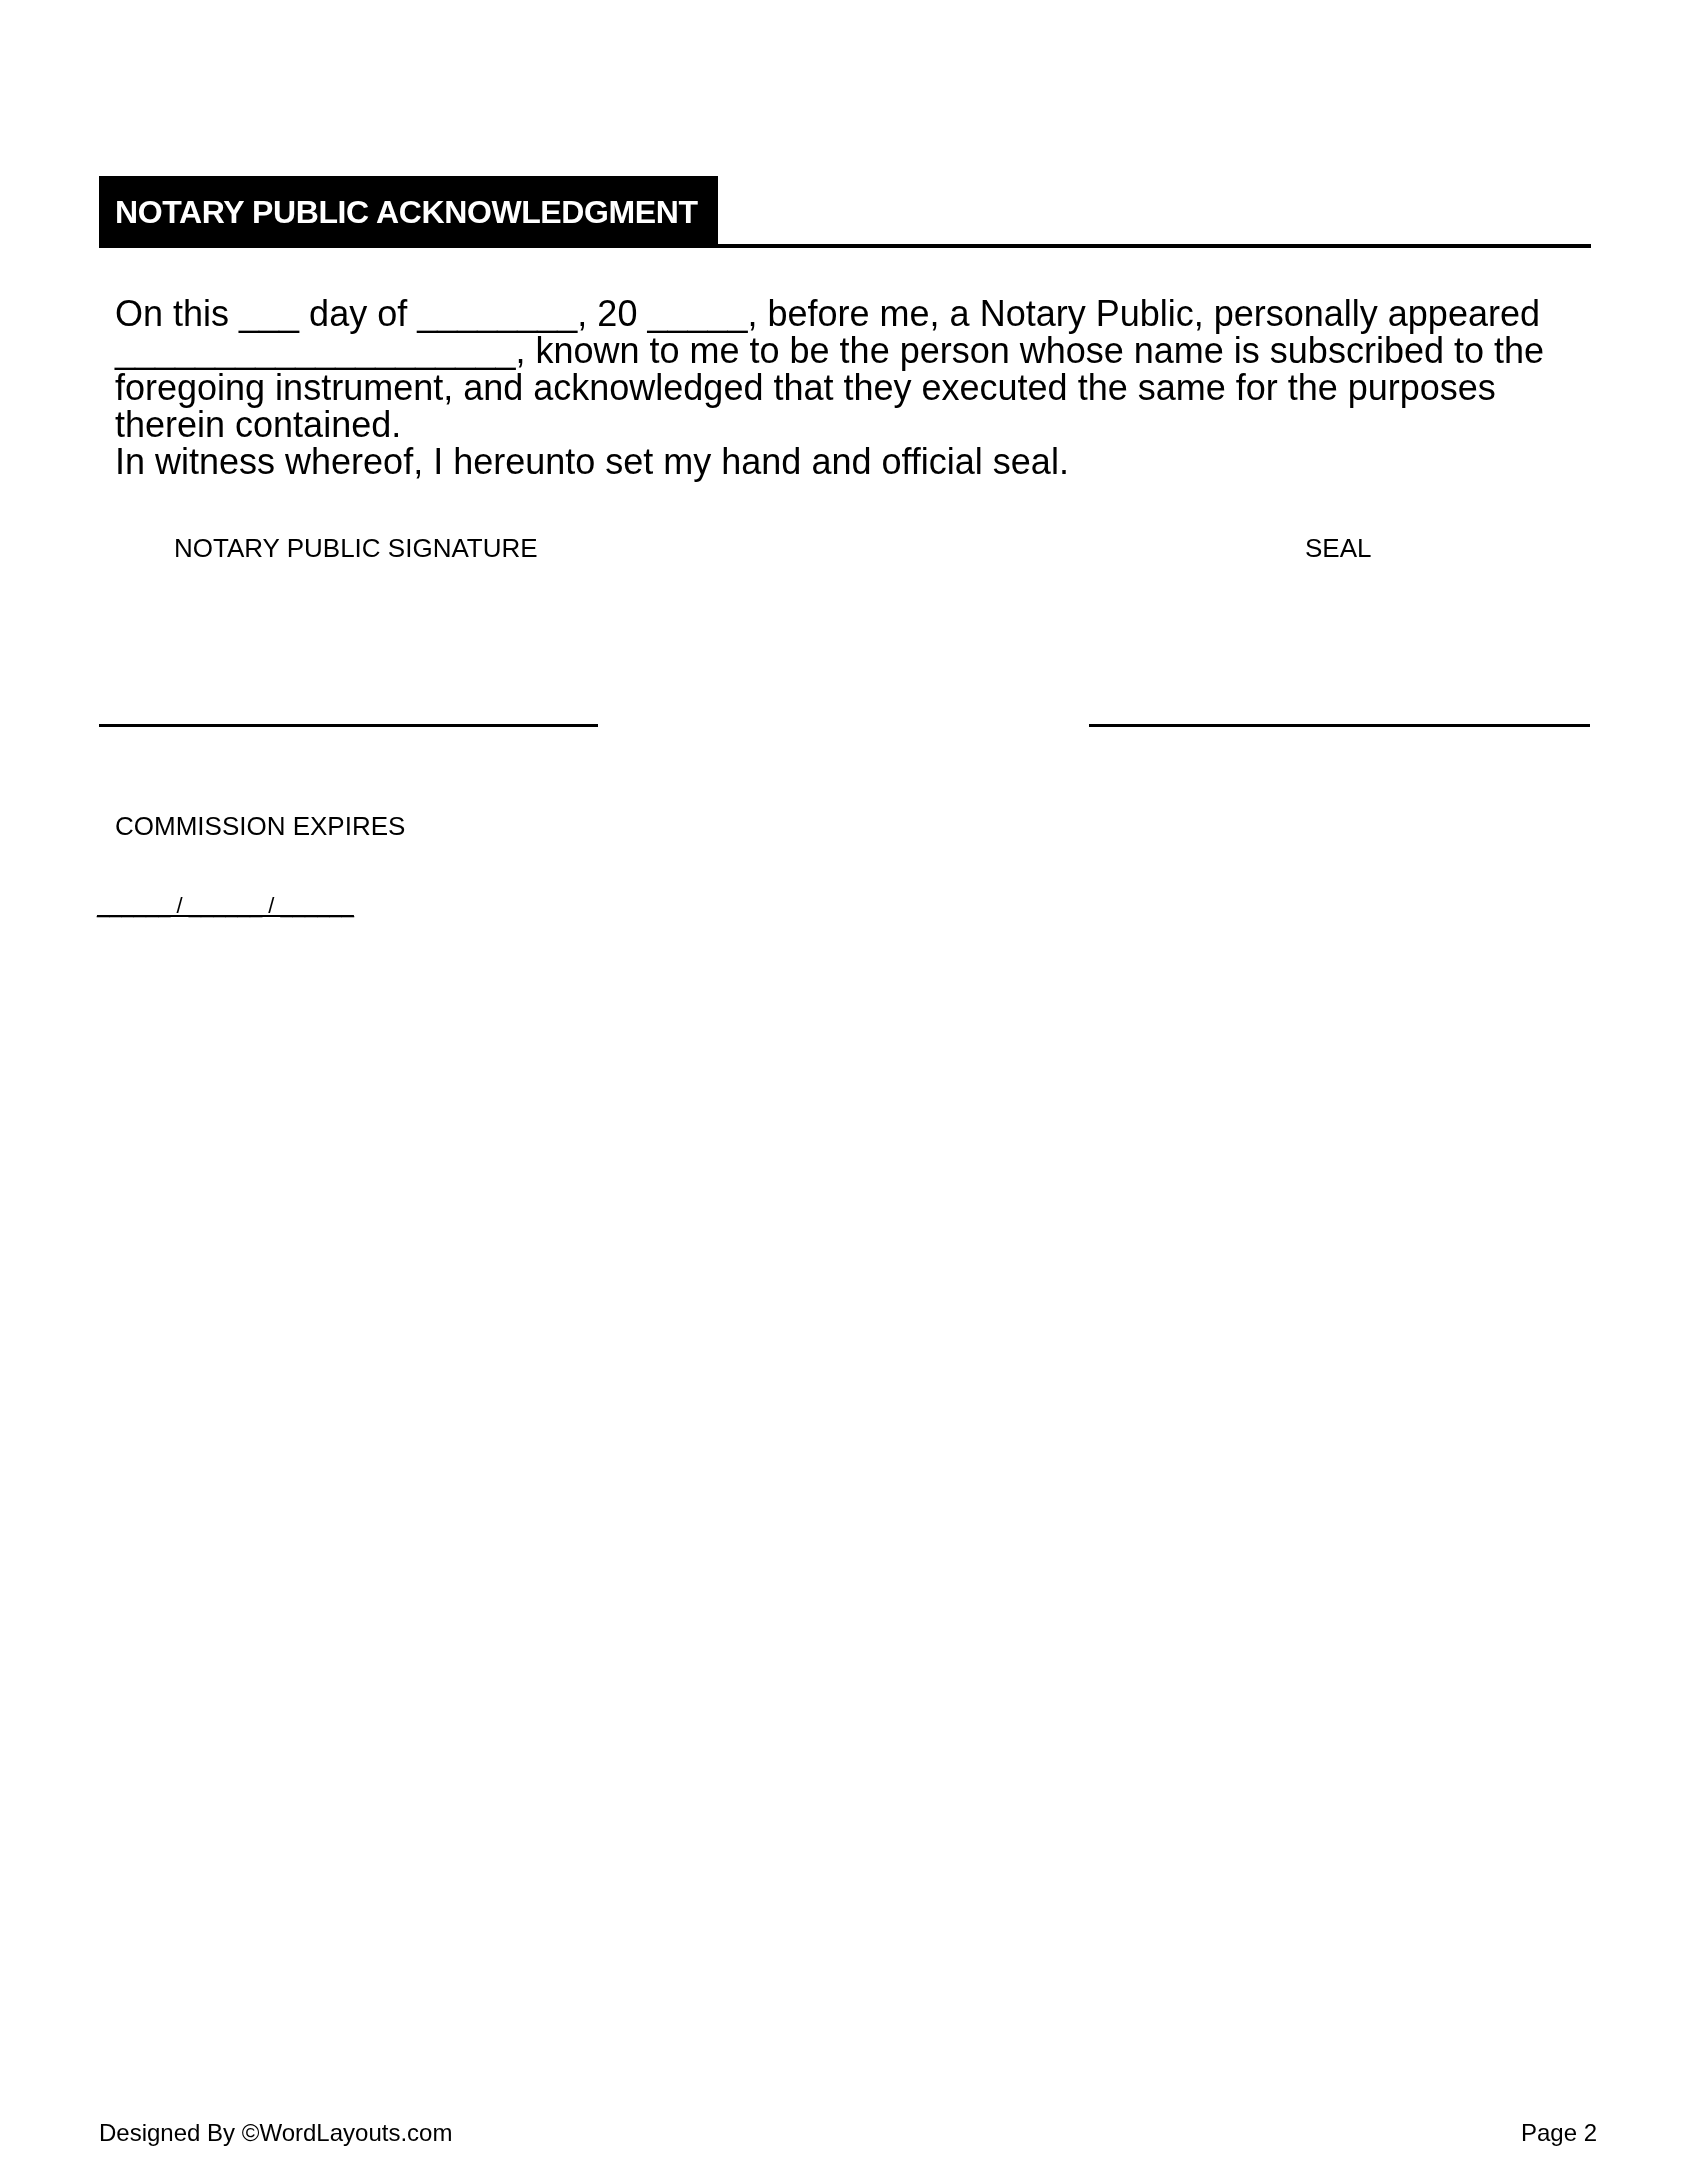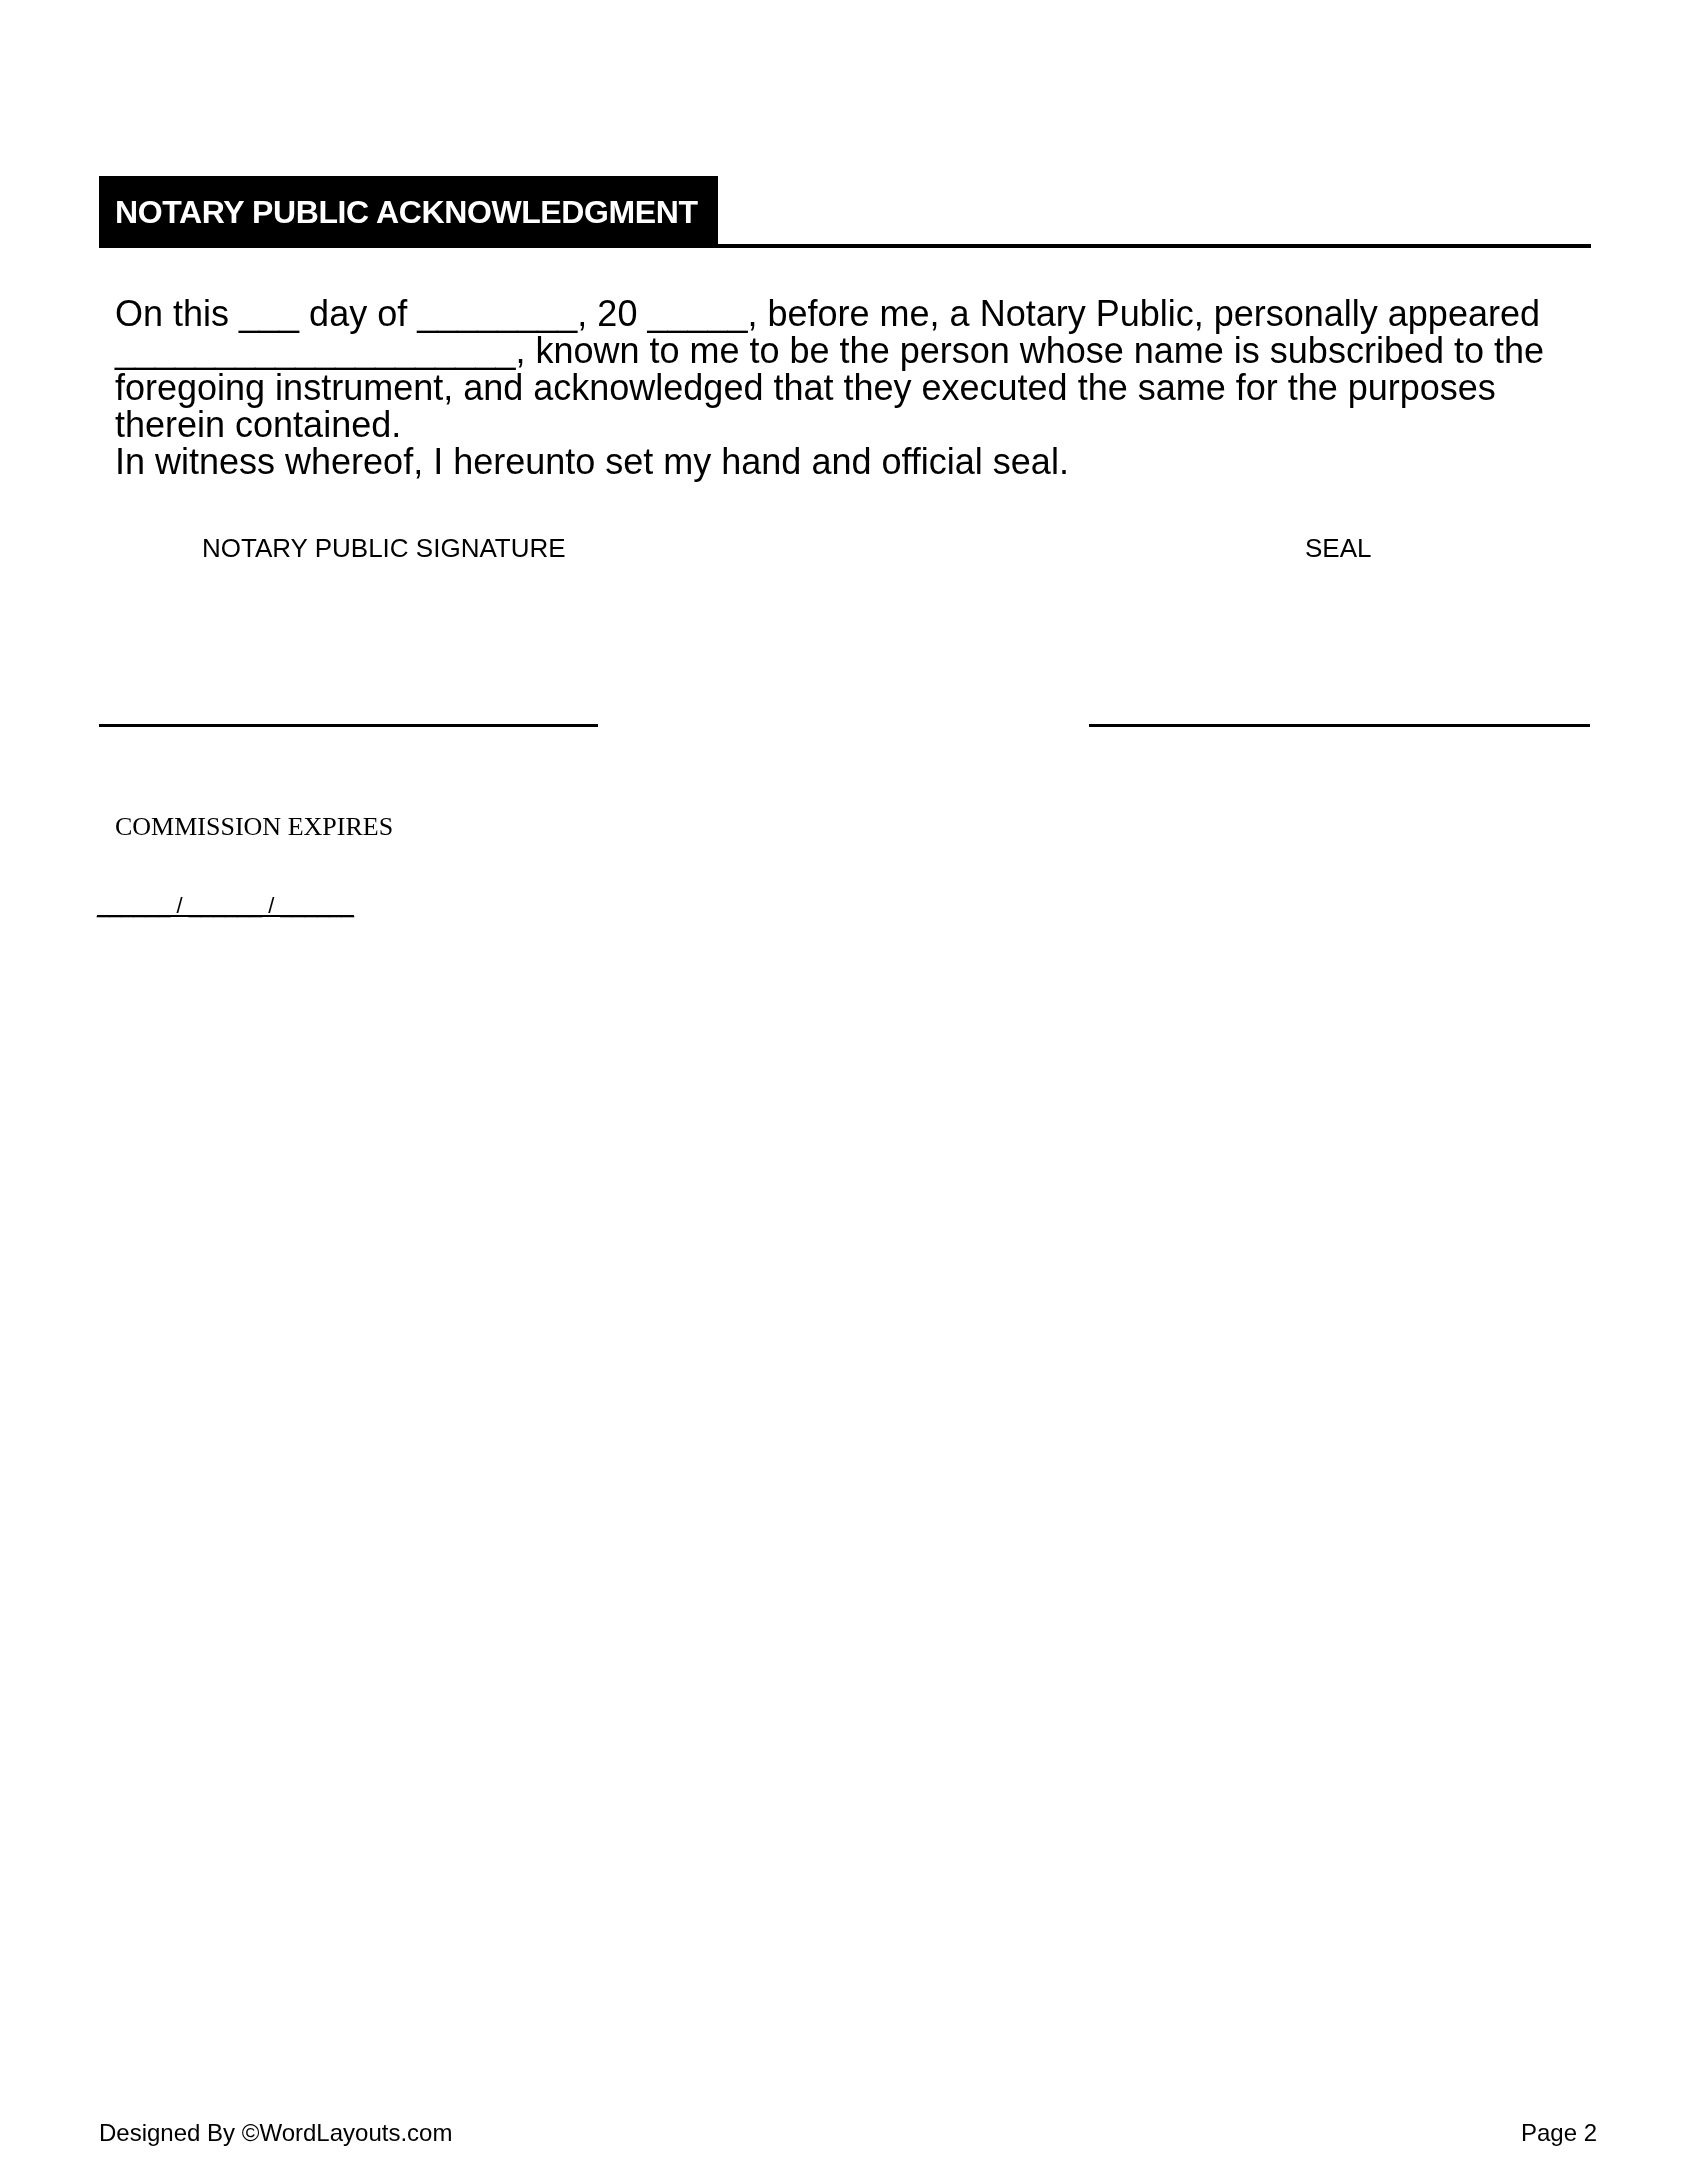--- a/index.html
+++ b/index.html
@@ -25,26 +25,26 @@
     <div class="header-bar"></div>
     <div class="header-rule"></div>
     <div class="header-title">NOTARY PUBLIC ACKNOWLEDGMENT</div>
   </div>
 
   <div class="body-text">
     <p>On this ___ day of ________, 20 _____, before me, a Notary Public, personally appeared ____________________, known to me to be the person whose name is subscribed to the foregoing instrument, and acknowledged that they executed the same for the purposes therein contained.</p>
     <p>In witness whereof, I hereunto set my hand and official seal.</p>
   </div>
 
-  <div class="label" style="left:174px; top:516px;margin-left:28px;">NOTARY PUBLIC SIGNATURE</div>
+  <div class="label" style="left:174px; top:516px;">NOTARY PUBLIC SIGNATURE</div>
   <div class="label" style="left:1305px; top:516px;">SEAL</div>
 
   <div class="sig-line" style="left:99px; top:708px; width:499px;"></div>
   <div class="sig-line" style="left:1089px; top:708px; width:501px;"></div>
 
-  <div class="label" style="left:115px; top:794px;font-family:Liberation Serif, serif;">COMMISSION EXPIRES</div>
+  <div class="label" style="left:115px; top:794px;">COMMISSION EXPIRES</div>
   <div class="date-blank" style="left:97px; top:873px;">______ / ______ / ______</div>
 
   <div class="footer" style="left:99px; top:2103px;">Designed By ©WordLayouts.com</div>
   <div class="footer" style="left:1483px; top:2103px;margin-left:38px;">Page 2</div>
 
 </div>
 
 
 </body></html>

